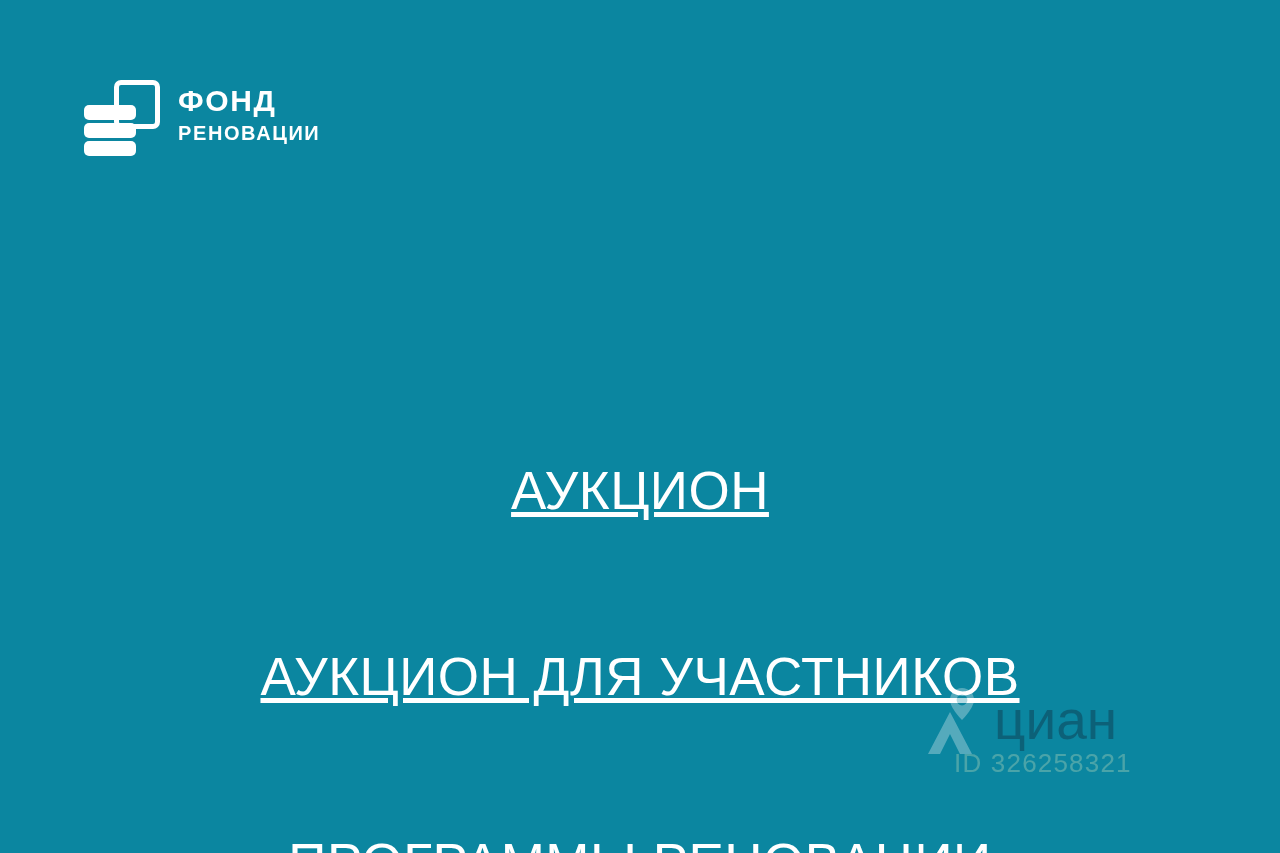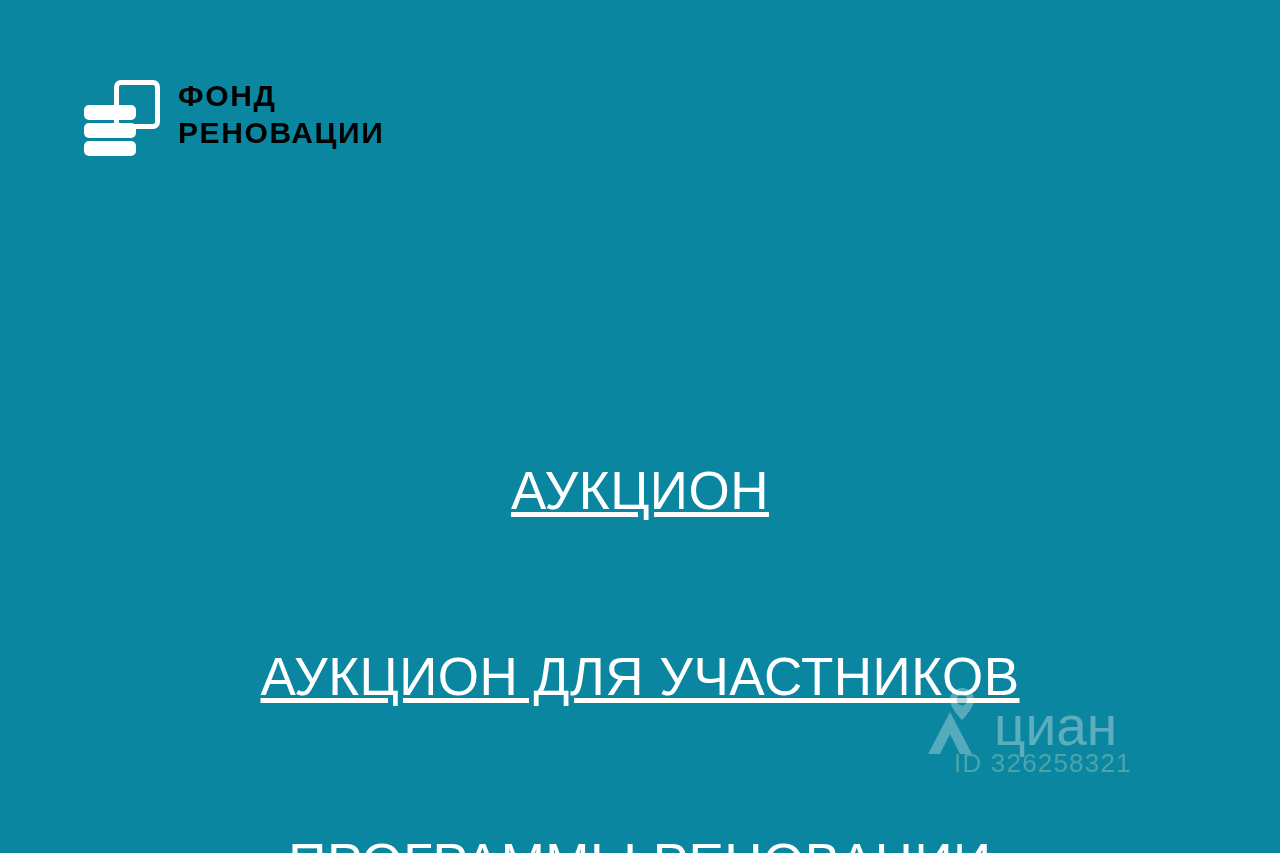--- a/index.html
+++ b/index.html
@@ -59,30 +59,30 @@
     border-radius: 5px;
   }
   #brand-mark .bar.b1 { top: 33px; }
   #brand-mark .bar.b2 { top: 51px; }
   #brand-mark .bar.b3 { top: 69px; }
 
   #brand-wordmark {
     display: flex;
     flex-direction: column;
     line-height: 1.0;
-    color: #000000;
+    color: #ffffff;
   }
   #brand-wordmark .line1 {
     font-size: 30px;
     font-weight: 700;
     letter-spacing: 1.6px;
     margin-bottom: 7px;
   }
   #brand-wordmark .line2 {
-    font-size: 30px;
+    font-size: 20px;
     font-weight: 700;
     letter-spacing: 1.6px;
   }
 
   
   #headline {
     position: absolute;
     left: 0;
     right: 0;
     top: 336px;
@@ -115,24 +115,24 @@
   #wm-mark {
     width: 62px;
     height: 66px;
     flex: 0 0 auto;
     opacity: 0.30;
   }
   #wm-name {
     font-size: 55px;
     line-height: 55px;
     font-weight: 400;
-    color: #ffffff;
+    color: #0f172a;
     opacity: 0.33;
     letter-spacing: 0px;
-    margin-bottom: 0;
+    margin-bottom: 6px;
   }
   #wm-id {
     position: absolute;
     left: 26px;
     top: 60px;
     font-size: 26px;
     font-weight: 400;
     letter-spacing: 1.2px;
     color: #fef9c3;
     opacity: 0.26;

